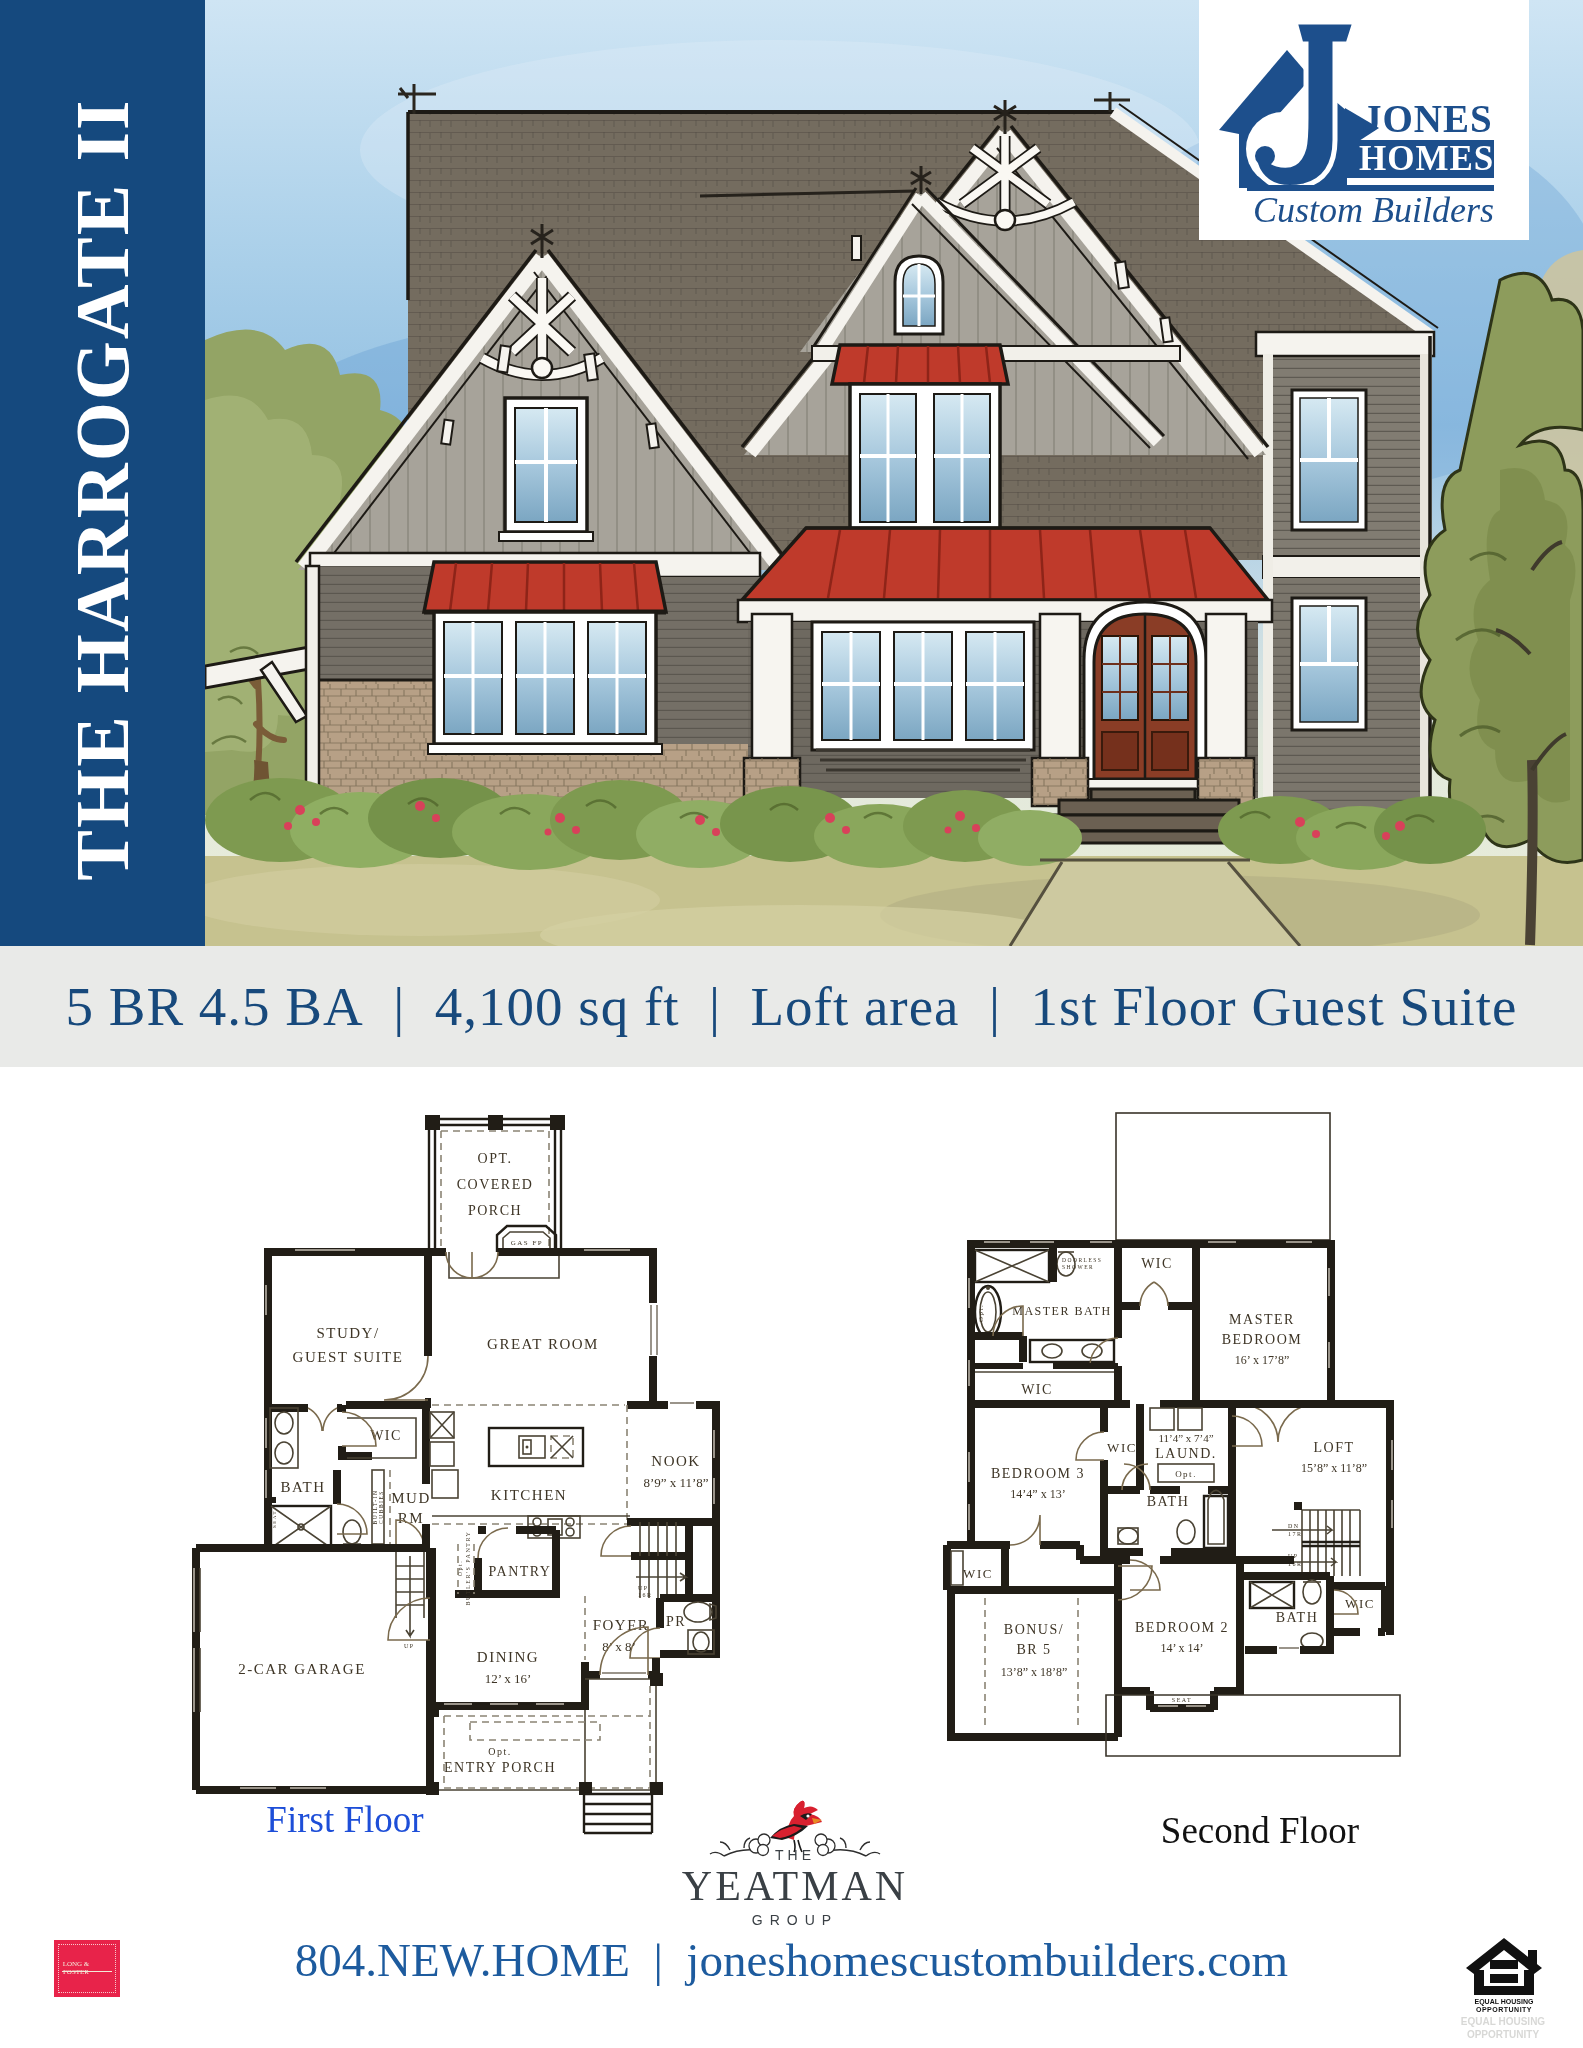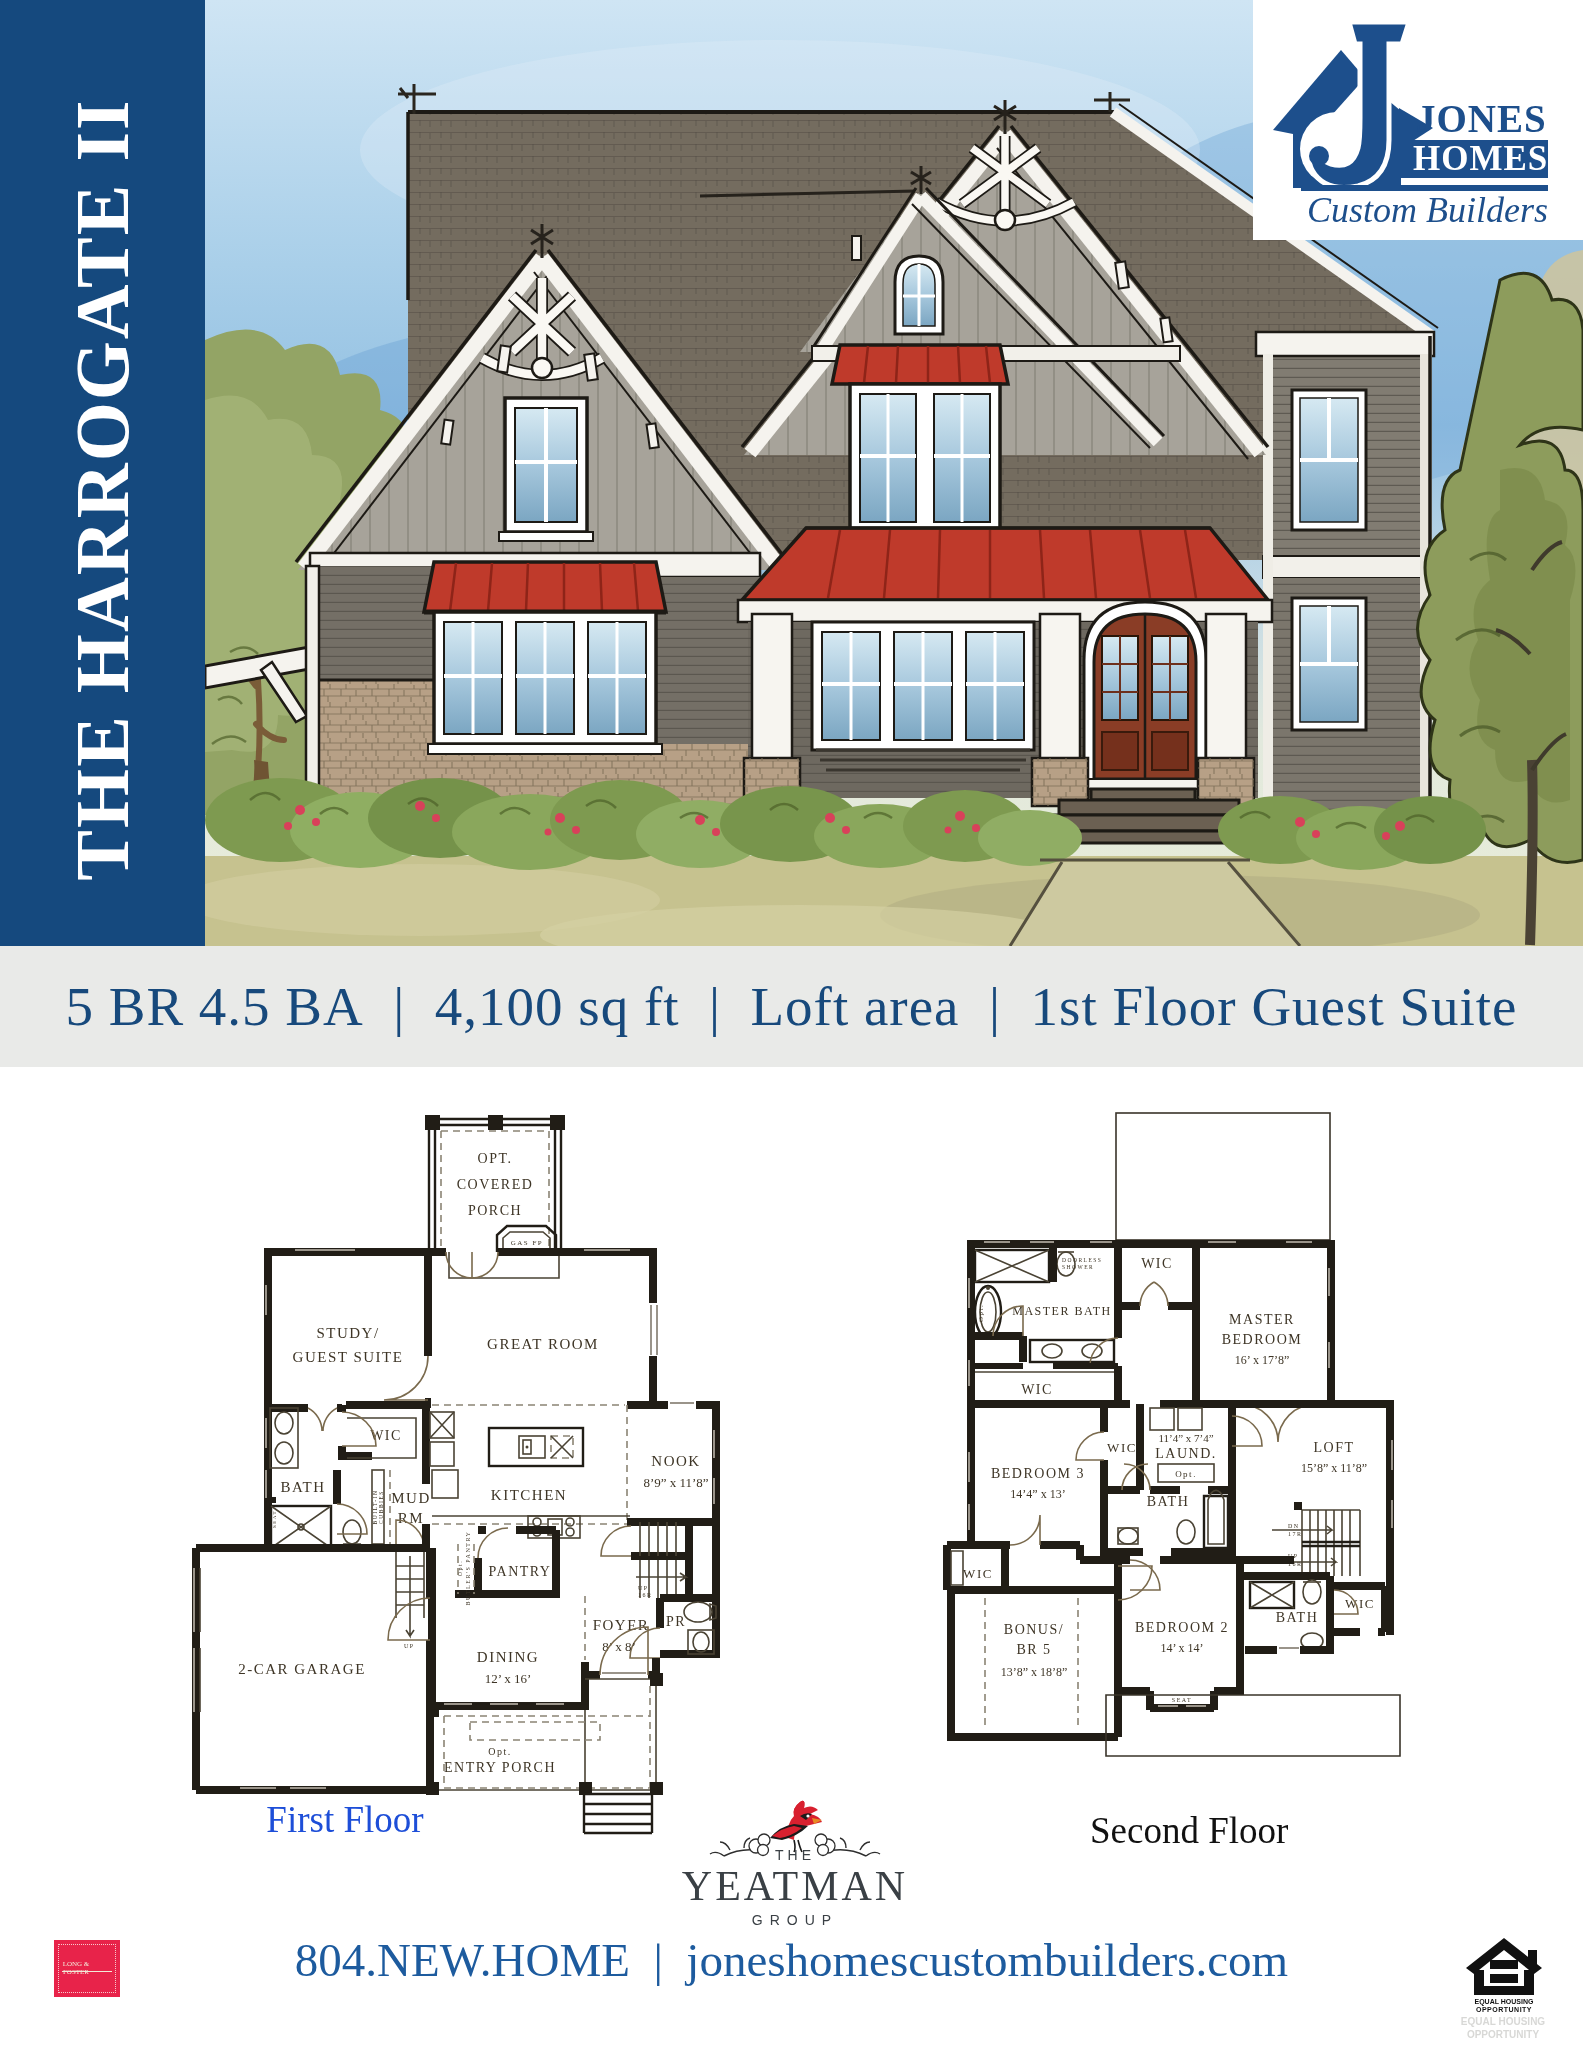--- a/index.html
+++ b/index.html
@@ -346,21 +346,21 @@
 
 
 </div>
 
 <div class="abs" style="left:0;top:0;width:205px;height:946px;background:#15497e;">
   <div class="abs" style="left:-334px;top:387px;width:872px;height:205px;transform:rotate(-90deg);display:flex;align-items:center;justify-content:center;">
     <span style="font-family:'Liberation Serif',serif;font-weight:bold;font-size:76px;letter-spacing:2px;color:#ffffff;white-space:nowrap;">THE HARROGATE II</span>
   </div>
 </div>
 
-<div class="abs" style="left:1253px;top:0;width:330px;height:240px;background:#ffffff;">
+<div class="abs" style="left:1199px;top:0;width:330px;height:240px;background:#ffffff;">
 <svg width="330" height="240" viewBox="0 0 330 240">
 
 <polygon points="20,130 88,50 112,78 62,134 40,134" fill="#1d4f8c"></polygon>
 <polygon points="118,86 166,126 150,142 108,104" fill="#1d4f8c"></polygon>
 <polygon points="146,108 180,128 146,150" fill="#1d4f8c"></polygon>
 <polygon points="40,128 148,128 148,188 40,188" fill="#1d4f8c"></polygon>
 <circle cx="84" cy="149" r="37" fill="#ffffff"></circle>
 
 <g stroke="#ffffff" stroke-width="5">
 <path d="M96 22 H156 L149 44 H136 V140 Q136 178 105 186 Q72 193 59 170 Q52 156 62 147 Q65 160 78 164 Q99 170 105 148 Q107 140 107 118 V44 H102 Z" fill="#1d4f8c"></path>
@@ -796,21 +796,21 @@
 
 <path d="M1106 1695 H1400 V1756 H1106 Z" fill="none" stroke="#3a342a" stroke-width="1.6"></path>
 <path d="M1150 1710 v46 M1214 1710 v46" stroke="#3a342a" stroke-width="1" opacity="0"></path>
 </svg>
 
 
 </div>
 
 <div class="abs" style="left:180px;top:1798px;width:330px;text-align:center;font-family:Liberation Serif, serif;font-size:37px;color:#1d4ed8;">First Floor</div>
 
-<div class="abs" style="left:1090px;top:1809px;width:340px;font-family:'Liberation Serif',serif;font-size:37px;color:#111111;">Second Floor</div>
+<div class="abs" style="left:1090px;top:1809px;width:340px;text-align:center;font-family:'Liberation Serif',serif;font-size:37px;color:#111111;">Second Floor</div>
 
 <div class="abs" style="left:660px;top:1794px;width:270px;height:140px;">
 <svg width="270" height="140" viewBox="0 0 270 140">
 
 <g>
   <path d="M128 44 Q126 30 134 22 Q132 14 140 8 Q146 4 144 14 Q152 10 158 16 L150 20 Q160 22 162 28 L138 34 Q134 40 134 46 Z" fill="#d8202f"></path>
   <path d="M134 22 Q132 14 140 8 Q146 4 144 14 L140 20 Z" fill="#d8202f"></path>
   <path d="M140 22 q6 -4 12 -2 l-6 6 z" fill="#1a1a1a"></path>
   <circle cx="148" cy="22" r="1.6" fill="#ffffff"></circle>
   <path d="M152 24 l10 2 -8 4 z" fill="#e88a24"></path>

